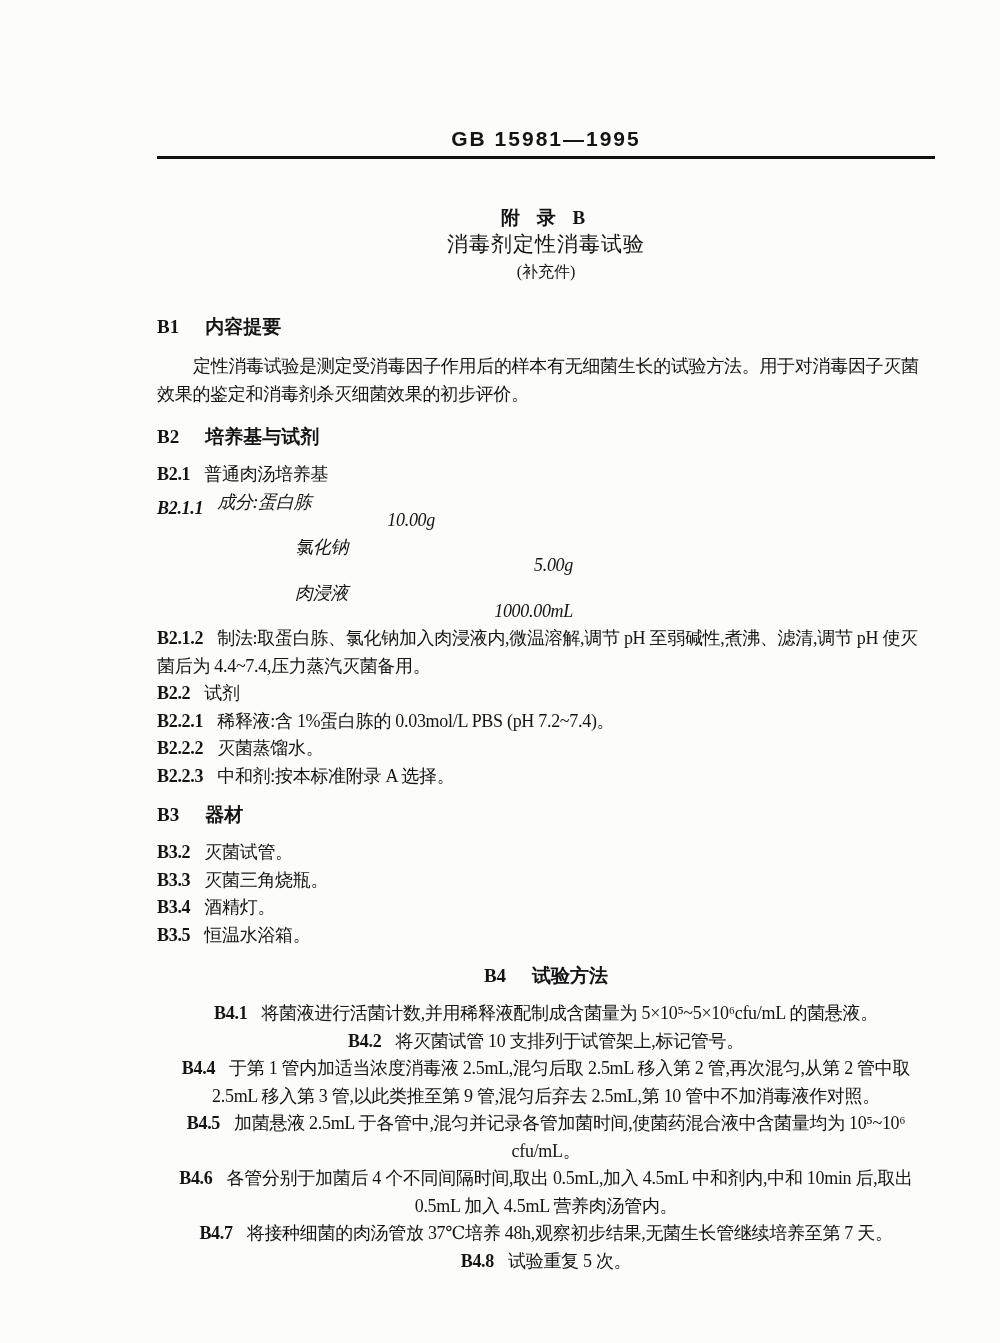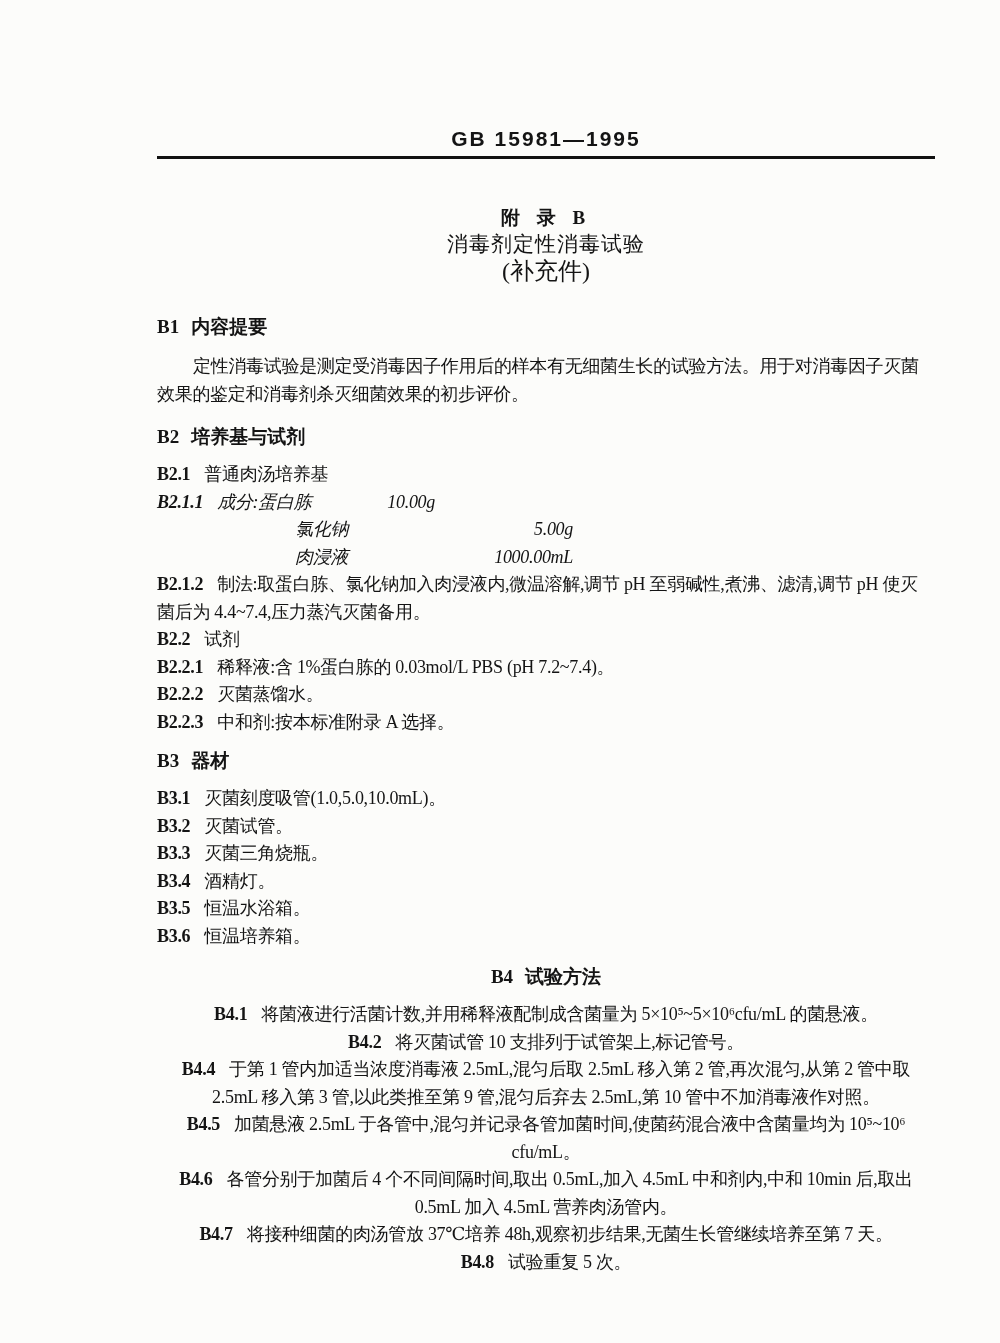--- a/index.html
+++ b/index.html
@@ -32,55 +32,55 @@
   .rule{
     margin-top:3px;
     height:3px;
     background:#111;
   }
 
   
   .title-block{margin-top:45px;text-align:center;line-height:27px;}
   .appendix-label{font-weight:700;font-size:19px;letter-spacing:6px;}
   .appendix-title{font-weight:400;font-size:21px;letter-spacing:1px;}
-  .appendix-subtitle{font-size:24px;letter-spacing:0;}
+  .appendix-subtitle{font-size:16px;letter-spacing:0;}
 
   
   .section{margin:0;}
   .section p{margin:0;}
   .sec-b1{margin-top:28px;}
   .sec-b2{margin-top:15px;}
   .sec-b3{margin-top:11px;}
   .sec-b4{margin-top:13px;text-align:center;}
 
   .sec-head{
     font-weight:700;
     font-size:19px;
     line-height:28px;
     margin-bottom:10px !important;
   }
-  .sec-head .num{margin-right:12px;}
+  .sec-head .num{margin-right:26px;}
 
   .para,.clause{
     font-size:18px;
     line-height:27.5px;
     letter-spacing:-0.3px;
   }
   .para.indent{text-indent:2em;margin-top:12px !important;}
 
   .num{
     font-weight:700;
     font-family:"Liberation Serif","DejaVu Serif",serif;
   }
-  .clause .num{margin-right:14px;}
+  .clause .num{margin-right:14px;margin-top:6px;}
 
   
   .ing-row{display:flex;width:278px;white-space:nowrap;font-style:italic;}
   .ing-row.cont{padding-left:138px;box-sizing:content-box;}
-  .ing-amt{margin-left:auto;text-align:right;}
+  .ing-amt{margin-left:auto;text-align:right;margin-top:18px;}
 </style>
 </head>
 <body>
 
 <div class="page">
   <div class="content">
 
     <div class="doc-header">
       <div class="std-no">GB 15981—1995</div>
       <div class="rule"></div>
@@ -121,26 +121,24 @@
 
       <p class="clause"><span class="num">B2.1.2</span><span class="txt">制法:取蛋白胨、氯化钠加入肉浸液内,微温溶解,调节 pH 至弱碱性,煮沸、滤清,调节 pH 使灭菌后为 4.4~7.4,压力蒸汽灭菌备用。</span></p>
       <p class="clause"><span class="num">B2.2</span><span class="txt">试剂</span></p>
       <p class="clause"><span class="num">B2.2.1</span><span class="txt">稀释液:含 1%蛋白胨的 0.03mol/L PBS (pH 7.2~7.4)。</span></p>
       <p class="clause"><span class="num">B2.2.2</span><span class="txt">灭菌蒸馏水。</span></p>
       <p class="clause"><span class="num">B2.2.3</span><span class="txt">中和剂:按本标准附录 A 选择。</span></p>
     </div>
 
     <div class="section sec-b3">
       <p class="sec-head"><span class="num">B3</span><span class="sec-title">器材</span></p>
-      <p class="clause"><span class="num">B3.1</span><span class="txt">灭菌刻度吸管(1.0,5.0,10.0mL)。</span></p>
       <p class="clause"><span class="num">B3.2</span><span class="txt">灭菌试管。</span></p>
       <p class="clause"><span class="num">B3.3</span><span class="txt">灭菌三角烧瓶。</span></p>
       <p class="clause"><span class="num">B3.4</span><span class="txt">酒精灯。</span></p>
       <p class="clause"><span class="num">B3.5</span><span class="txt">恒温水浴箱。</span></p>
-      <p class="clause"><span class="num">B3.6</span><span class="txt">恒温培养箱。</span></p>
     </div>
 
     <div class="section sec-b4">
       <p class="sec-head"><span class="num">B4</span><span class="sec-title">试验方法</span></p>
       <p class="clause"><span class="num">B4.1</span><span class="txt">将菌液进行活菌计数,并用稀释液配制成含菌量为 5×10⁵~5×10⁶cfu/mL 的菌悬液。</span></p>
       <p class="clause"><span class="num">B4.2</span><span class="txt">将灭菌试管 10 支排列于试管架上,标记管号。</span></p>
       <p class="clause"><span class="num">B4.4</span><span class="txt">于第 1 管内加适当浓度消毒液 2.5mL,混匀后取 2.5mL 移入第 2 管,再次混匀,从第 2 管中取 2.5mL 移入第 3 管,以此类推至第 9 管,混匀后弃去 2.5mL,第 10 管中不加消毒液作对照。</span></p>
       <p class="clause"><span class="num">B4.5</span><span class="txt">加菌悬液 2.5mL 于各管中,混匀并记录各管加菌时间,使菌药混合液中含菌量均为 10⁵~10⁶ cfu/mL。</span></p>
       <p class="clause"><span class="num">B4.6</span><span class="txt">各管分别于加菌后 4 个不同间隔时间,取出 0.5mL,加入 4.5mL 中和剂内,中和 10min 后,取出 0.5mL 加入 4.5mL 营养肉汤管内。</span></p>
       <p class="clause"><span class="num">B4.7</span><span class="txt">将接种细菌的肉汤管放 37℃培养 48h,观察初步结果,无菌生长管继续培养至第 7 天。</span></p>

